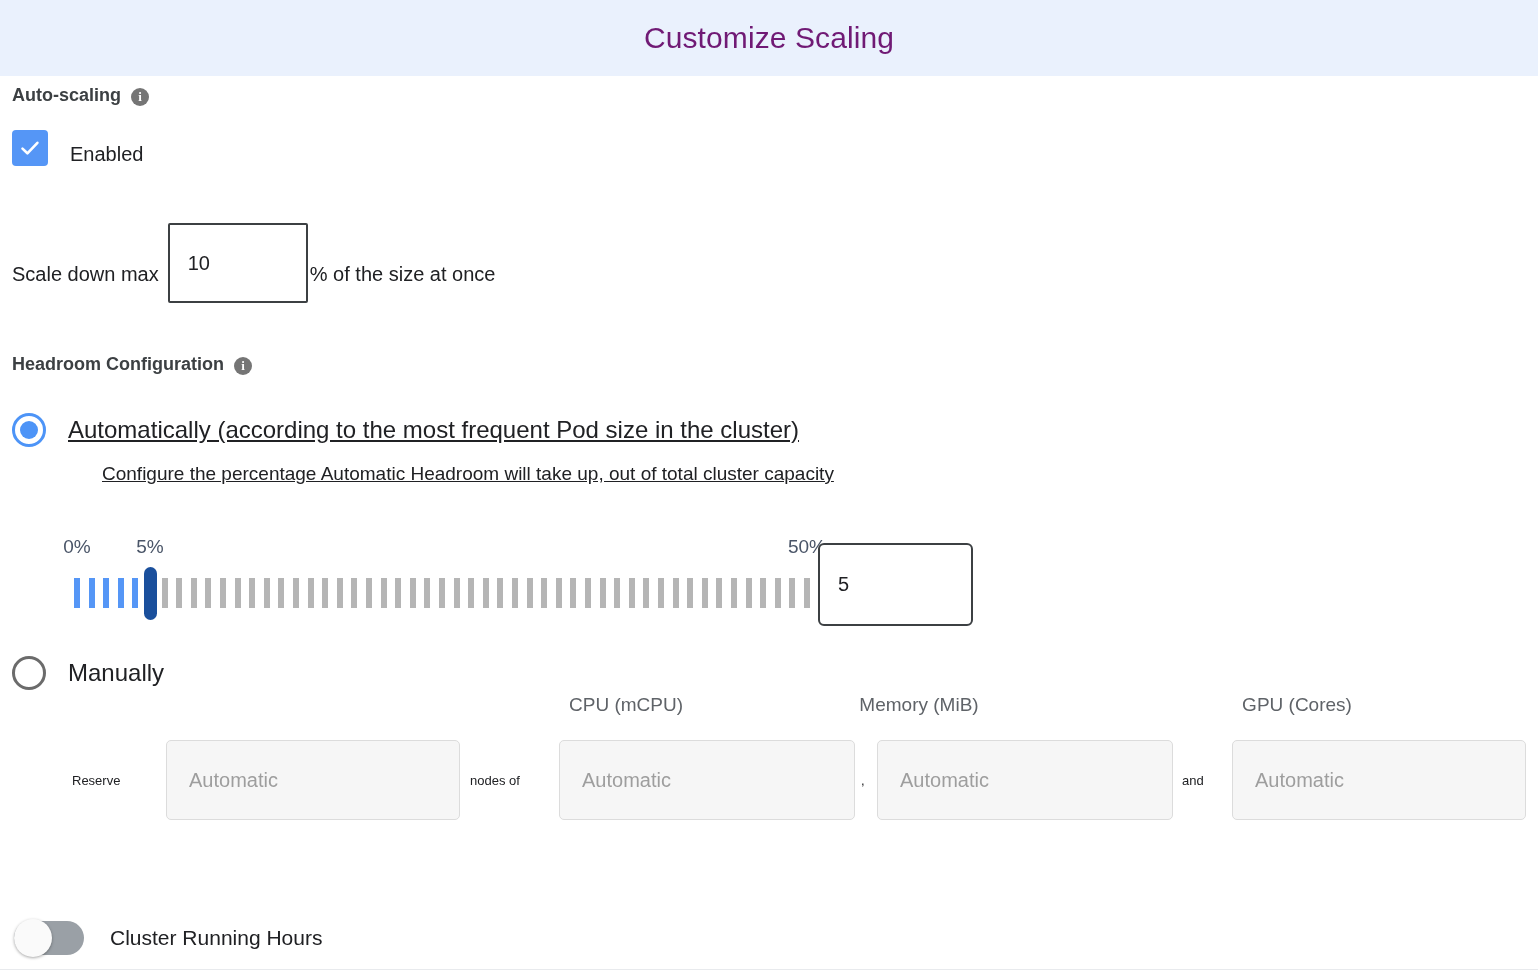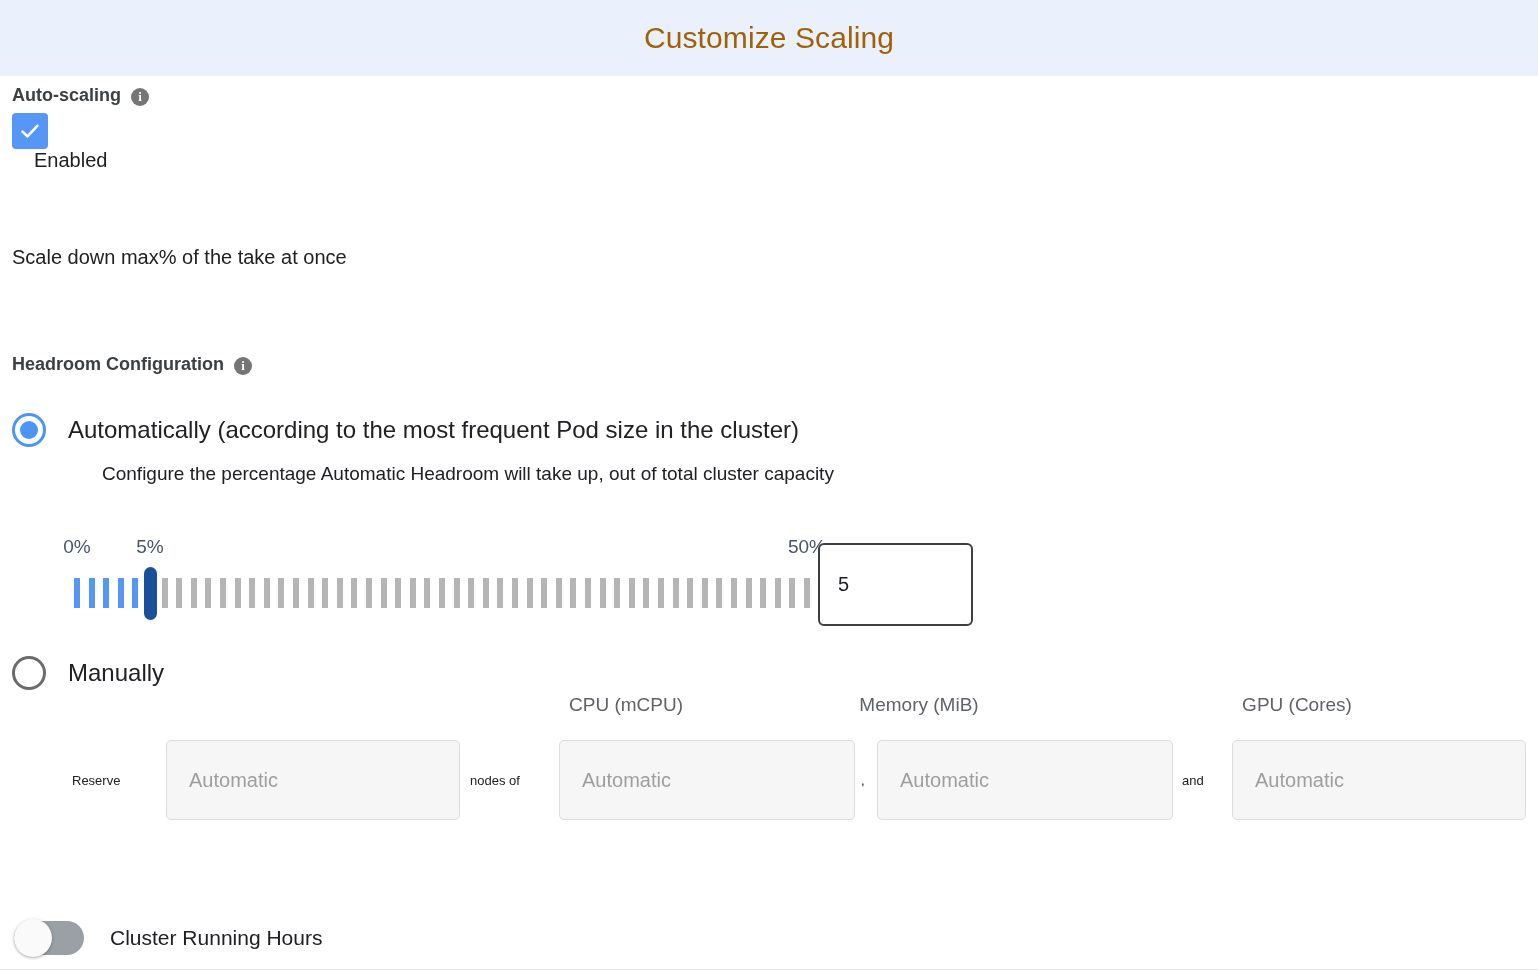--- a/index.html
+++ b/index.html
@@ -20,21 +20,21 @@
 
   
   .page-header {
     height: 76px;
     background: #eaf1fd;
     display: flex;
     align-items: center;
     justify-content: center;
   }
   .page-title {
-    color: #a16207;
+    color: #701a75;
     font-size: 30px;
     font-weight: 400;
     letter-spacing: 0.1px;
     line-height: 1;
   }
   .section-label {
     font-size: 18px;
     font-weight: 700;
     color: #3c4043;
     display: inline-flex;
@@ -60,23 +60,22 @@
   }
 
   
   .autoscaling-block {
     position: absolute;
     left: 12px;
     top: 85px;
   }
   .checkbox-row {
     display: flex;
-    align-items: flex-start;
-    margin-top: 7px;
-    flex-direction: column;
+    align-items: flex-end;
+    margin-top: 24px;
   }
   .checkbox {
     width: 36px;
     height: 36px;
     background: #5596f6;
     border-radius: 4px;
     display: flex;
     align-items: center;
     justify-content: center;
     flex: 0 0 auto;
@@ -114,20 +113,21 @@
     padding: 0 18px;
     outline: none;
     margin: 0 2px 0 9px;
   }
 
   
   .headroom-block {
     position: absolute;
     left: 12px;
     top: 354px;
+    text-decoration: underline;
   }
   .radio-row {
     display: flex;
     align-items: flex-start;
     margin-top: 38px;
   }
   .radio {
     width: 34px;
     height: 34px;
     border-radius: 50%;
@@ -335,21 +335,22 @@
       <svg width="24" height="24" viewBox="0 0 24 24" aria-hidden="true">
         <path d="M4.5 12.6 L9.4 17.3 L19.4 6.8" fill="none" stroke="#ffffff" stroke-width="2.6" stroke-linecap="round" stroke-linejoin="round"></path>
       </svg>
     </span>
     <span class="checkbox-label">Enabled</span>
   </div>
 </div>
 
 <div class="scale-row">
   <span class="pre-text">Scale down max</span>
-  <span class="post-text">% of the take at once</span>
+  <input class="scale-input" type="text" value="10" style="">
+  <span class="post-text">% of the size at once</span>
 </div>
 
 <div class="headroom-block">
   <div class="section-label">
     <span>Headroom Configuration</span>
     <span class="info-icon">i</span>
   </div>
 
   <div class="radio-row">
     <span class="radio checked">

